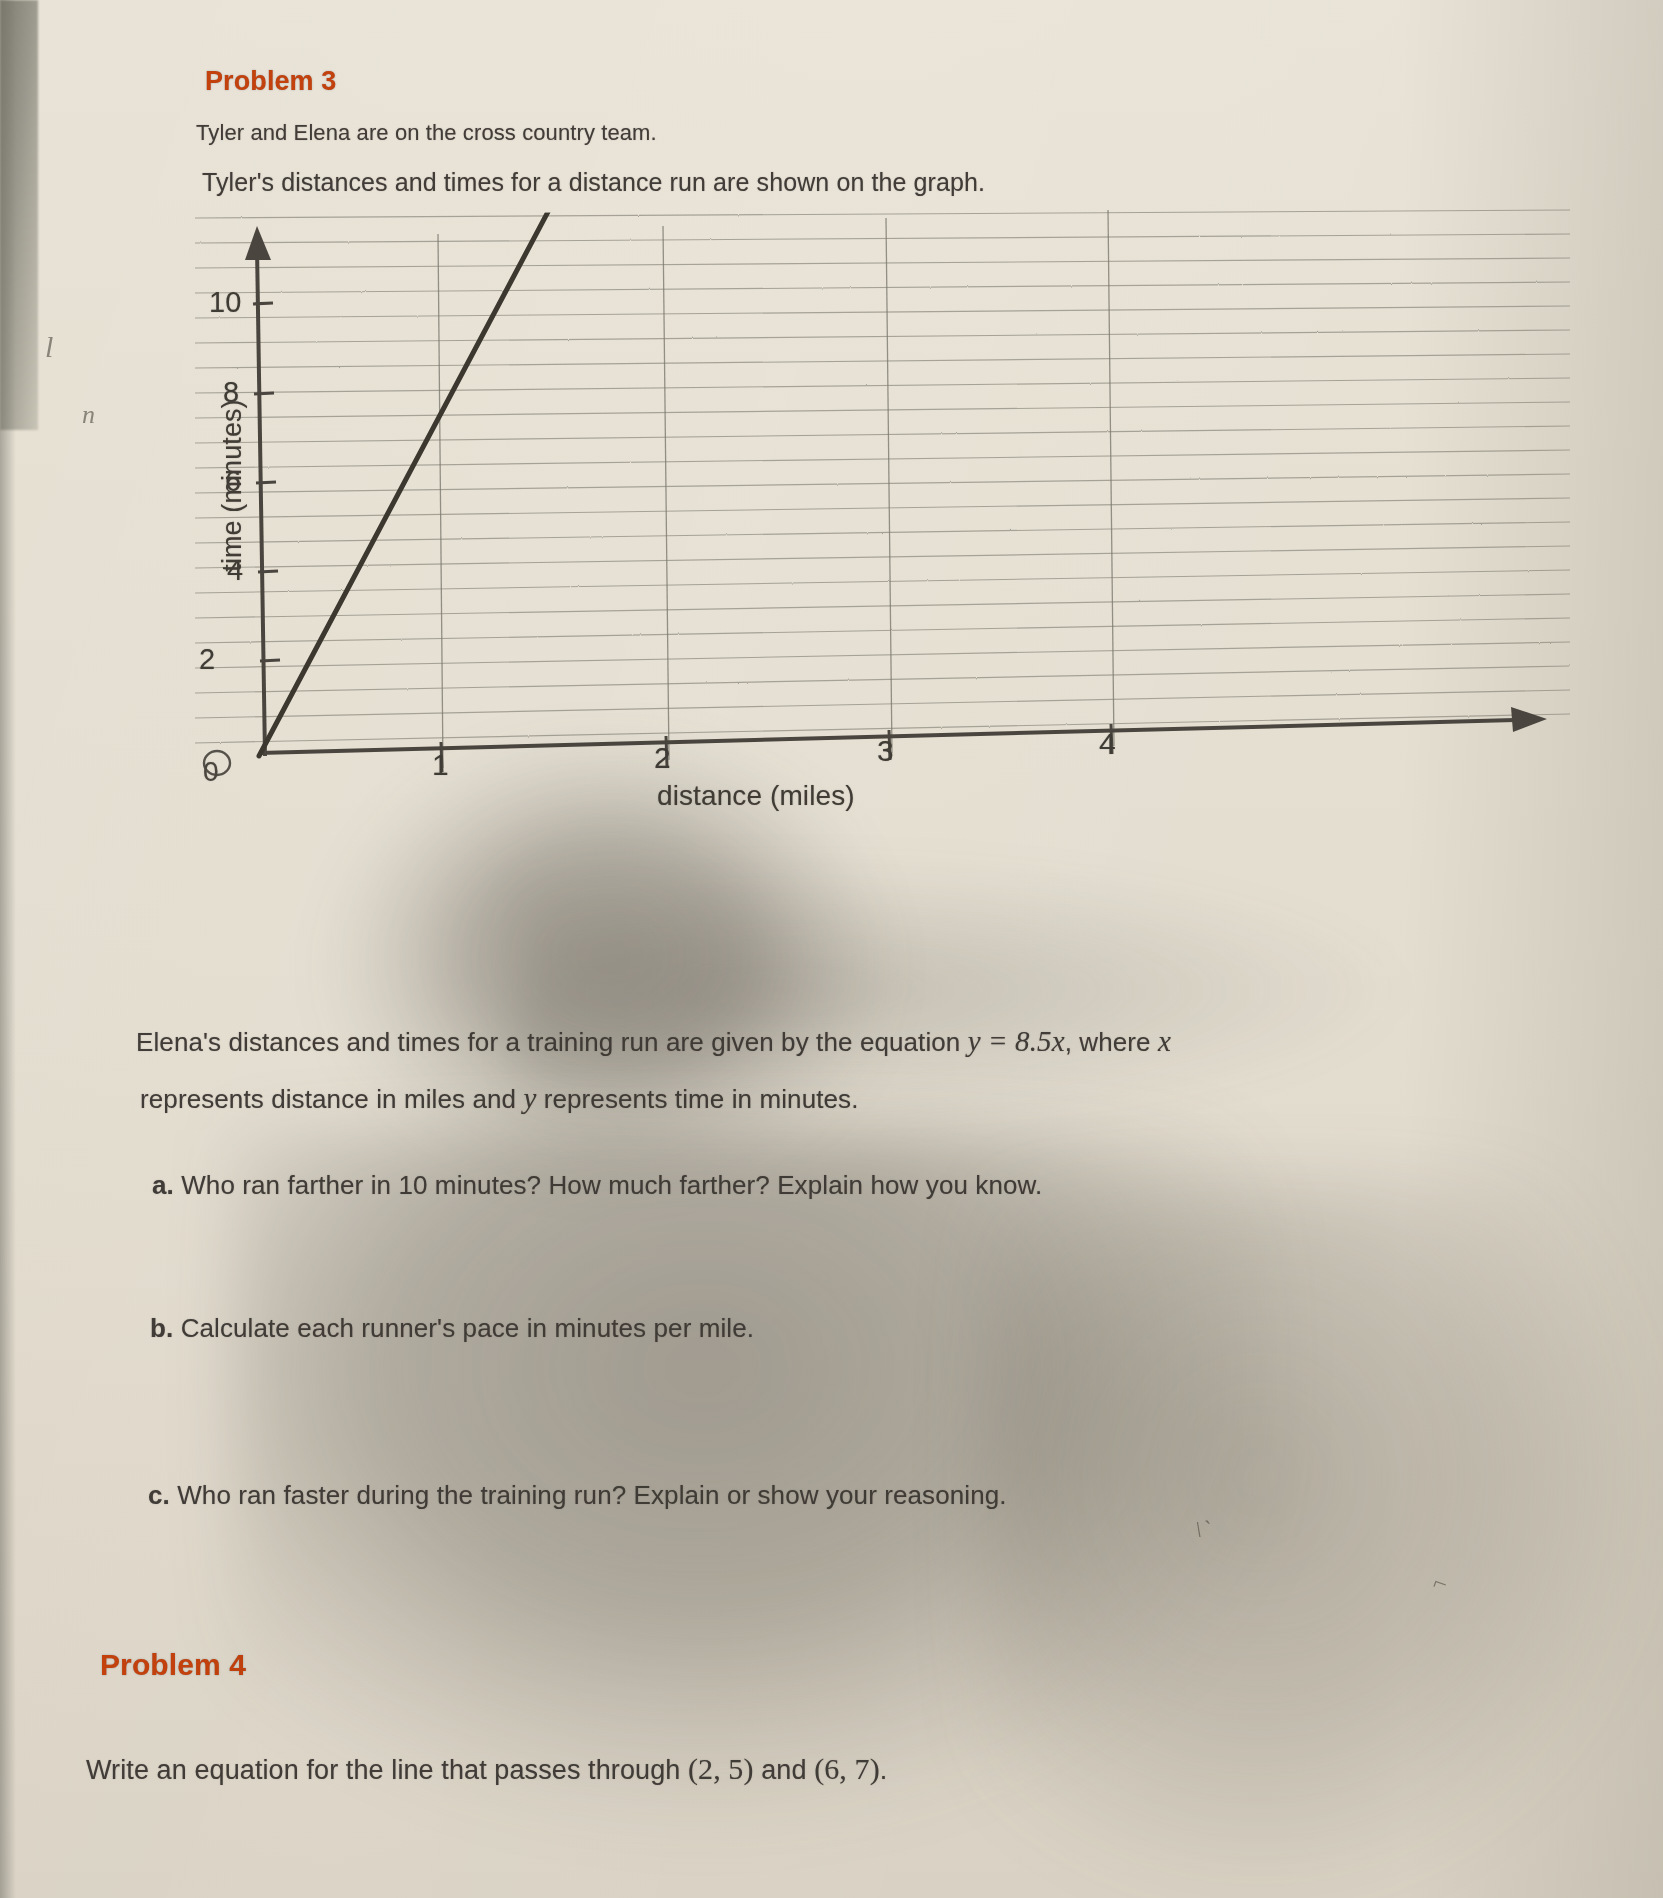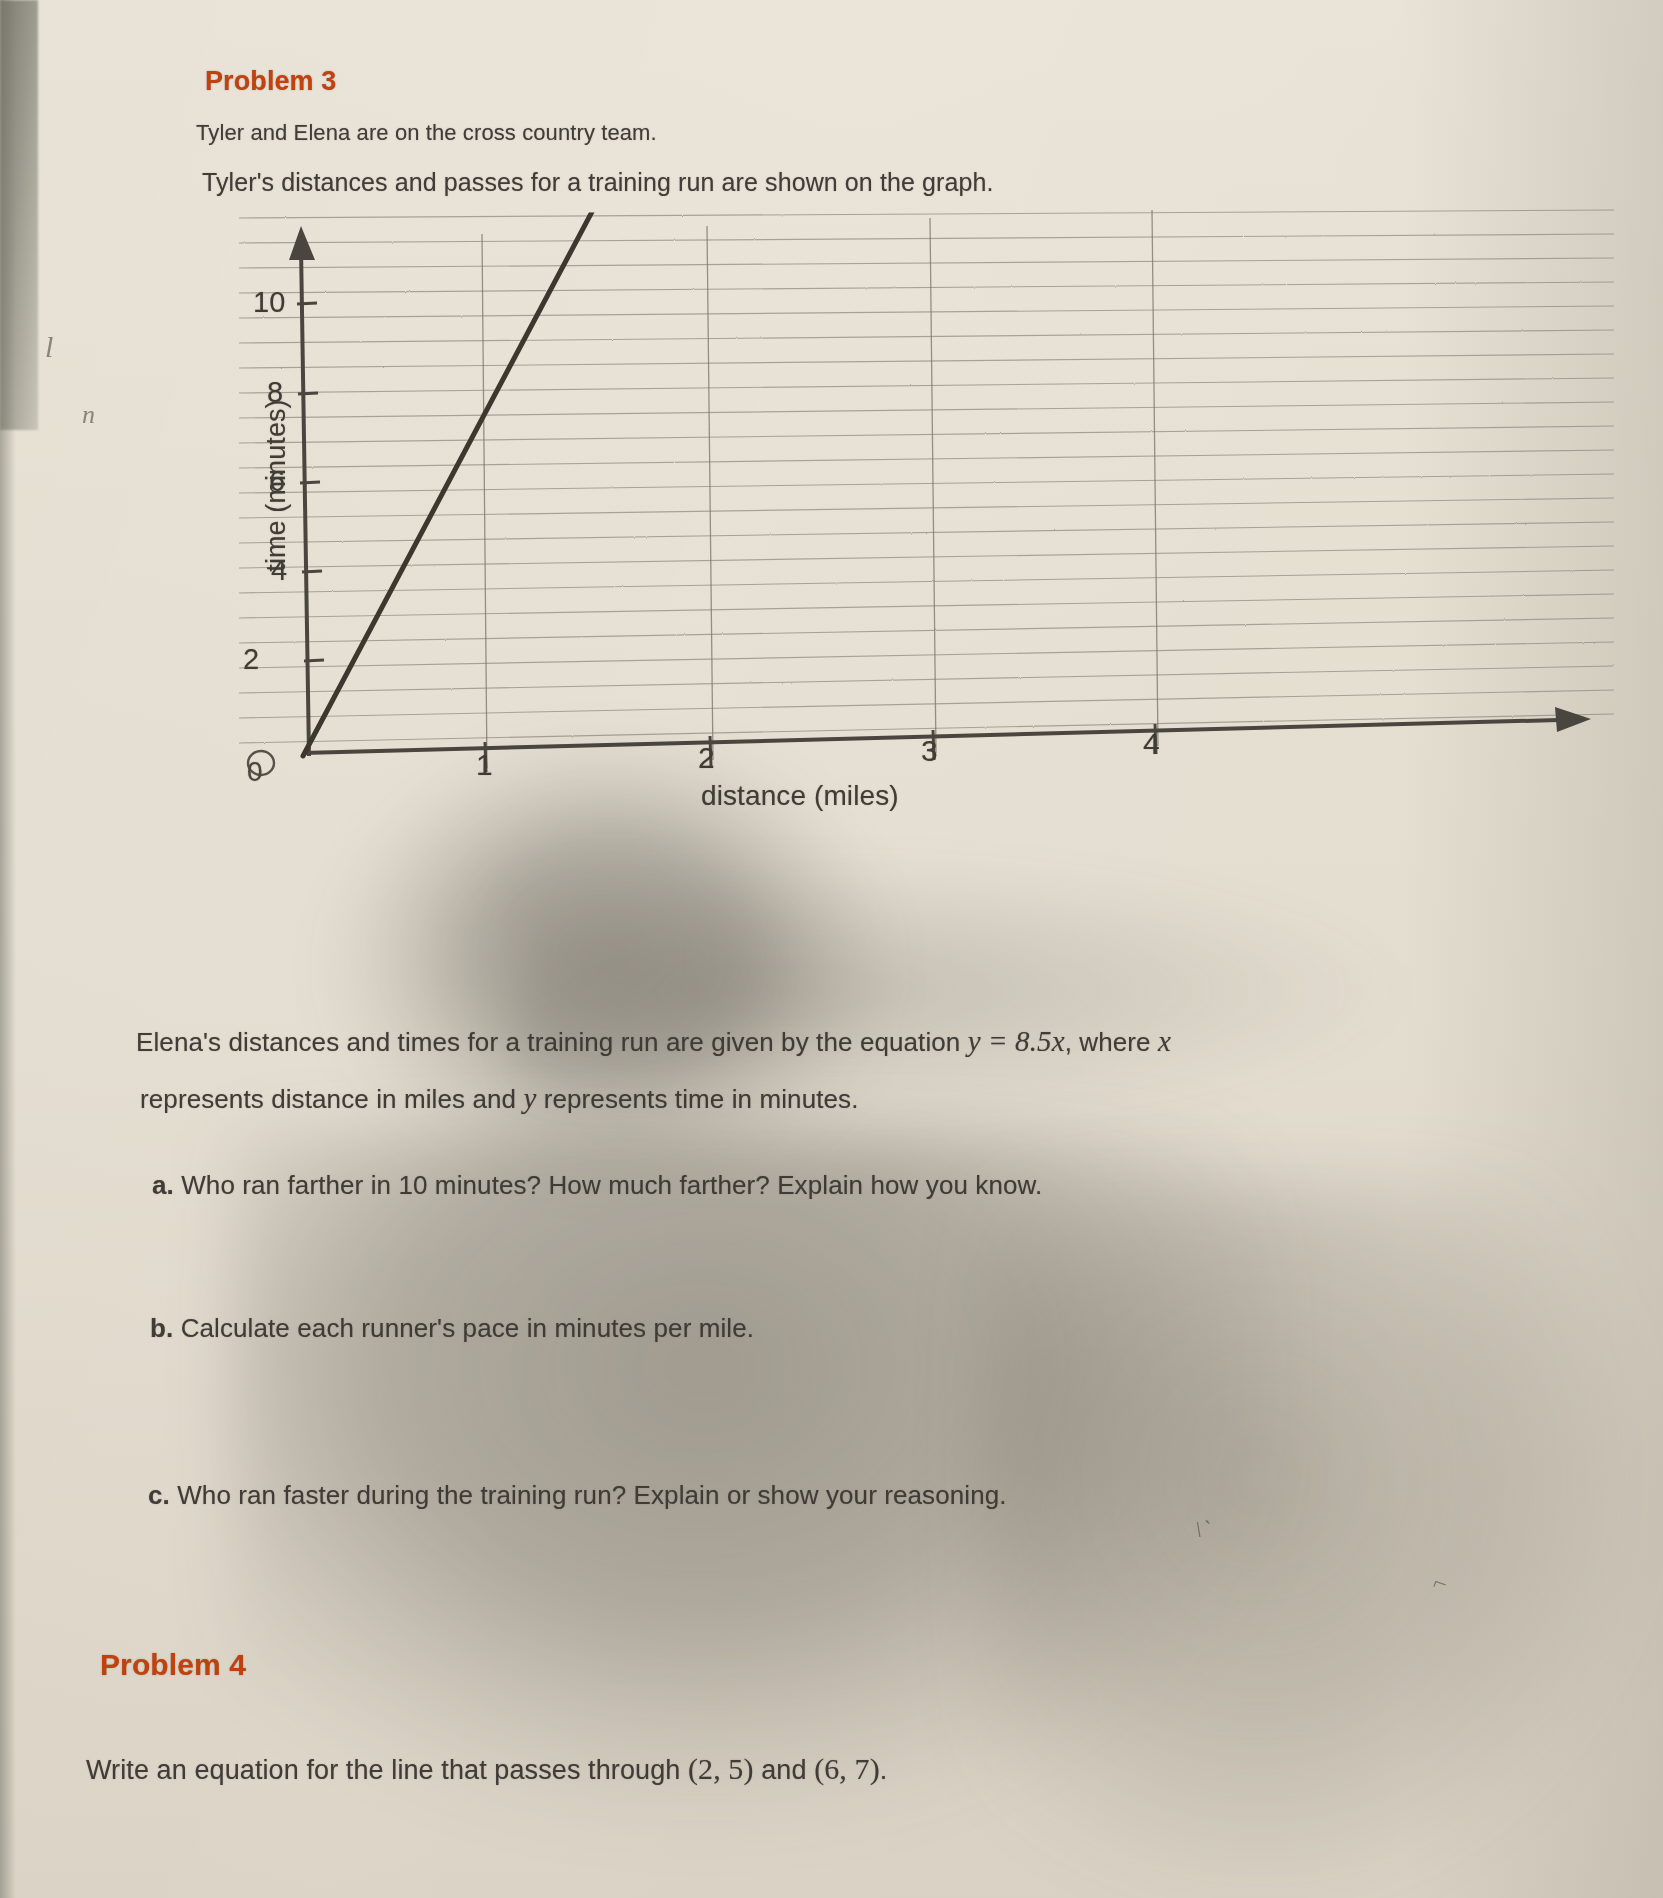--- a/index.html
+++ b/index.html
@@ -75,21 +75,21 @@
     font-weight:bold;
     font-size:27px;
     text-shadow:0 0 1.5px rgba(70,80,100,.5);
   }
   .bold{font-weight:bold;}
   .mathit{font-family:"Liberation Serif", serif;font-style:italic;font-size:27px;}
   .mathrm{font-family:"Liberation Serif", serif;font-size:27px;}
 
   
   #graph-wrap{
-    position:absolute;left:195px;top:208px;width:1375px;height:600px;margin-left:44px;
+    position:absolute;left:195px;top:208px;width:1375px;height:600px;
   }
   #graph-svg{display:block;}
 
   
   .pencil{
     position:absolute;color:#6a665c;font-family:"Liberation Serif",serif;
     font-style:italic;opacity:.75;
   }
 </style>
 </head>
@@ -97,21 +97,21 @@
 
 <div id="photo"></div>
 <div id="left-edge"></div>
 <div id="left-edge2"></div>
 <div id="right-shade"></div>
 
 <div class="txt heading" style="left:205px;top:66px;">Problem 3</div>
 
 <div class="txt" style="left:196px;top:120px;font-size:22px;">Tyler and Elena are on the cross country team.</div>
 
-<div class="txt" style="left:202px;top:168px;font-size:25px;">Tyler's distances and passes for a training run are shown on the graph.</div>
+<div class="txt" style="left:202px;top:168px;font-size:25px;">Tyler's distances and times for a distance run are shown on the graph.</div>
 
 <div class="pencil" style="left:45px;top:330px;font-size:30px;">l</div>
 <div class="pencil" style="left:82px;top:400px;font-size:26px;">n</div>
 
 <div id="graph-wrap">
   <svg id="graph-svg" width="1375" height="600" viewBox="0 0 1375 600">
     <defs>
       <clipPath id="plotclip">
         <polygon points="0,6 1375,0 1375,520 0,556"></polygon>
       </clipPath>

